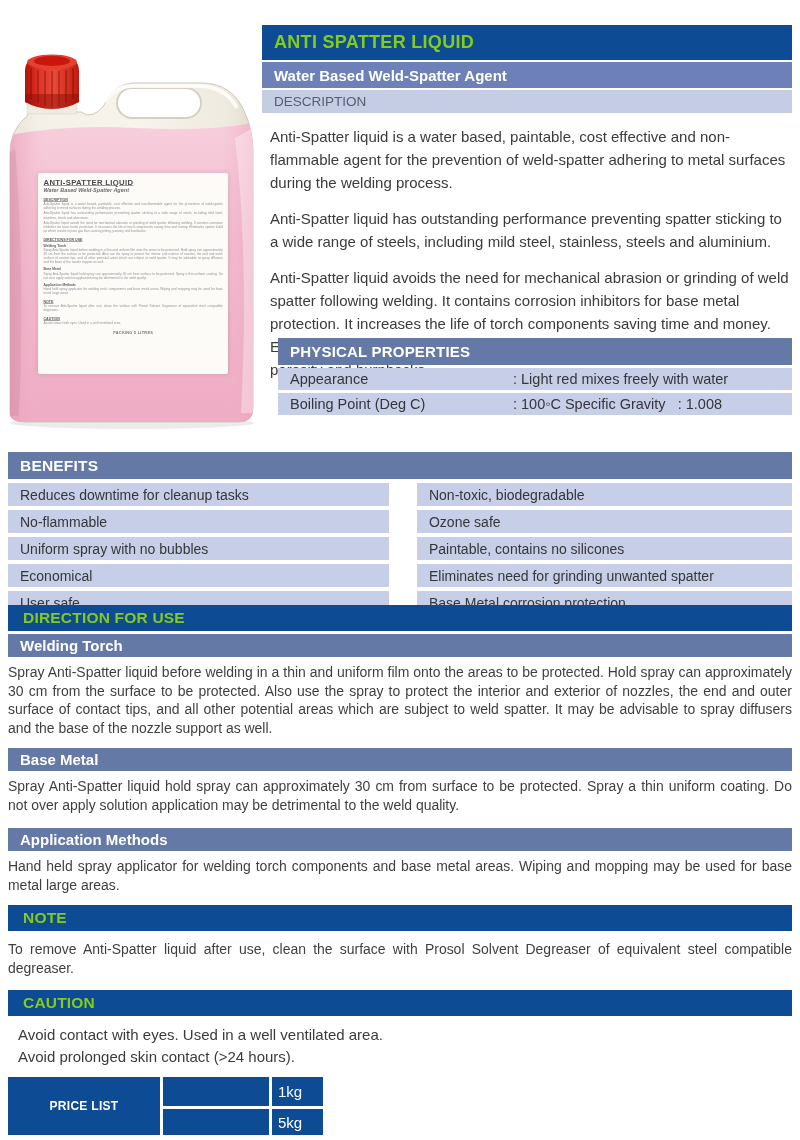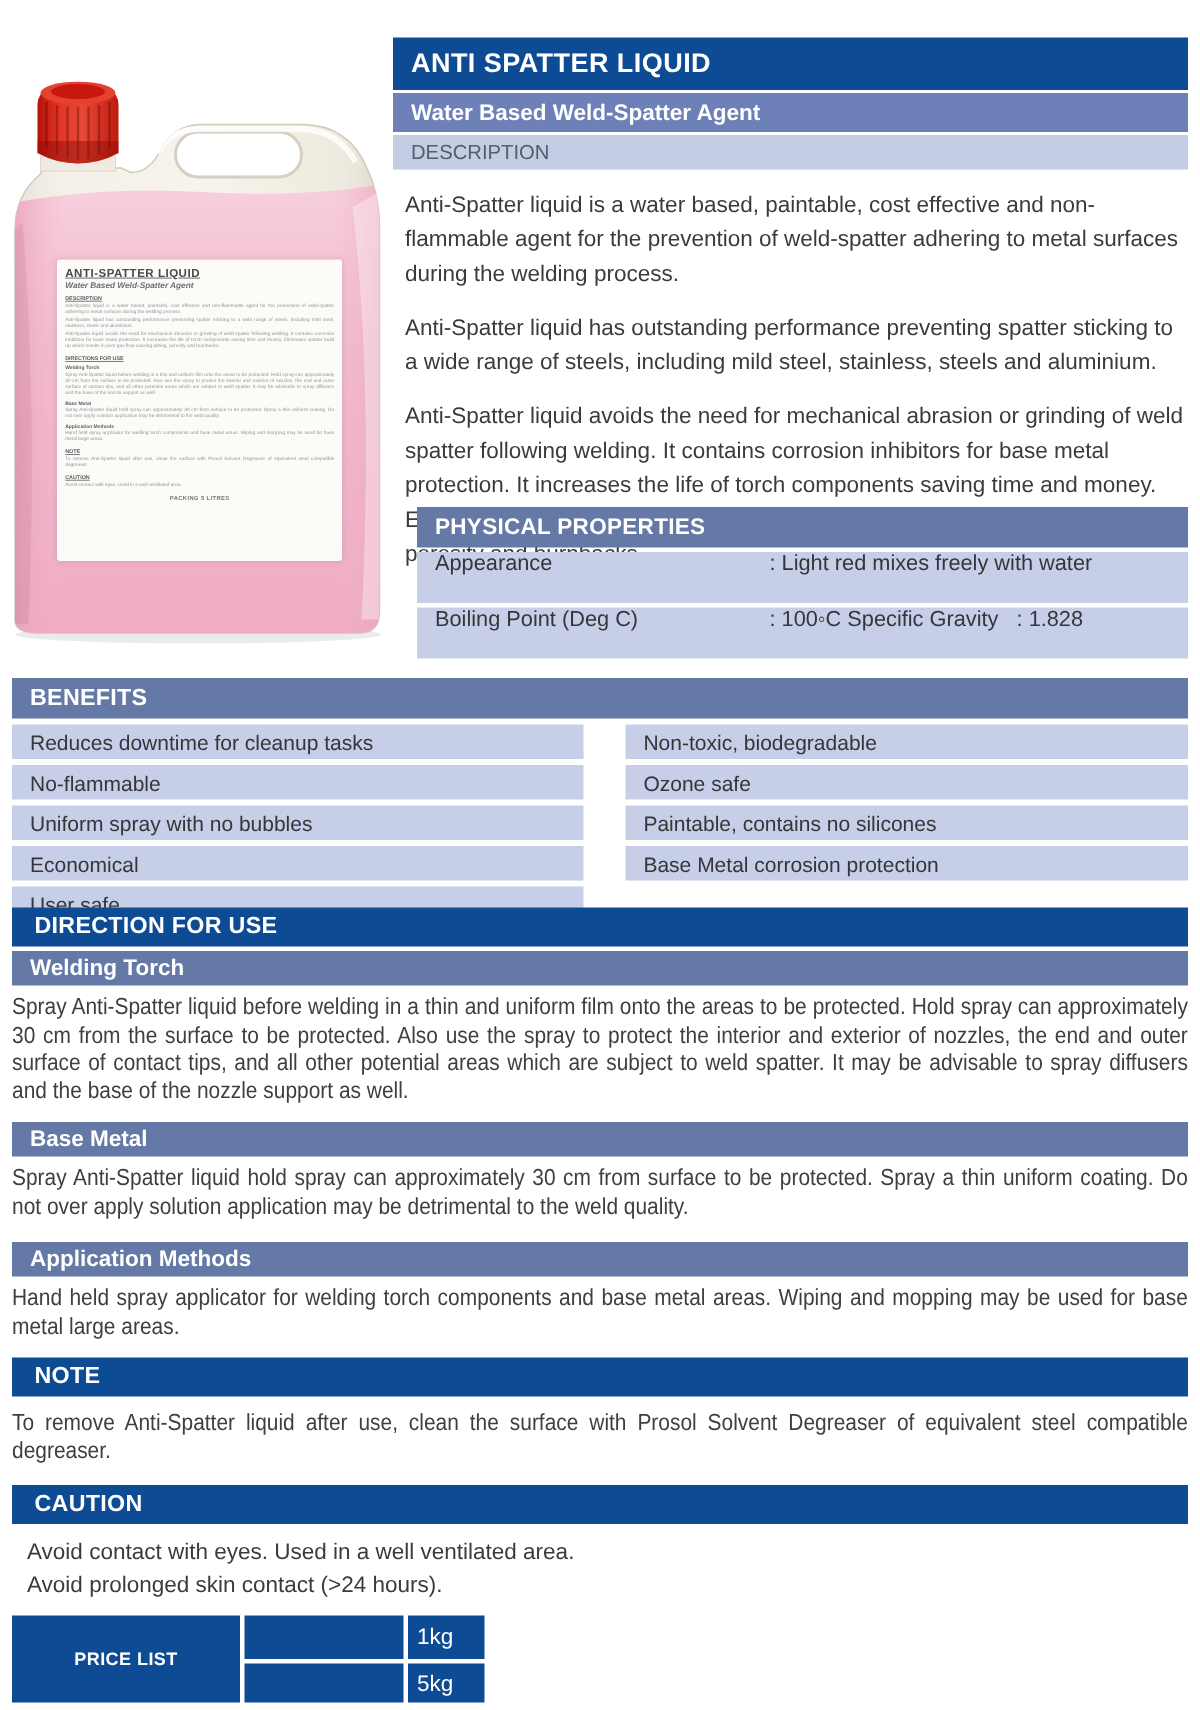--- a/index.html
+++ b/index.html
@@ -28,37 +28,37 @@
     padding: 8px 10px; color: #8f8f92;
   }
   .lbl-title { font-size: 14px; font-weight: bold; color: #4a4a4e; text-decoration: underline; letter-spacing: .6px; }
   .lbl-sub { font-size: 10px; font-weight: bold; color: #6d6d72; font-style: italic; margin-top: 2px; }
   .lbl-h { font-size: 6.5px; font-weight: bold; color: #5e5e63; text-decoration: underline; margin-top: 7px; }
   .lbl-h2 { font-size: 6px; font-weight: bold; color: #5e5e63; margin-top: 5px; }
   .lbl-p { font-size: 5.8px; line-height: 7.5px; color: #93939a; text-align: justify; margin-top: 2px; }
   .lbl-pack { font-size: 7px; font-weight: bold; color: #77777c; text-align: center; margin-top: 10px; letter-spacing: .5px; }
 
   
-  .bar-dark  { background: #0d4c94; color: #ffffff; font-weight: bold; display: flex; align-items: center; padding-left: 12px; }
+  .bar-dark  { background: #0d4c94; color: #84cc16; font-weight: bold; display: flex; align-items: center; padding-left: 12px; }
   .bar-med   { background: #6d80b8; color: #ffffff; font-weight: bold; display: flex; align-items: center; padding-left: 12px; }
   .bar-slate { background: #6579a6; color: #ffffff; font-weight: bold; display: flex; align-items: center; padding-left: 12px; }
   .bar-light { background: #c4cde4; color: #565d6d; display: flex; align-items: center; padding-left: 12px; }
 
   
   .head-block { position: absolute; left: 262px; top: 25px; width: 530px; }
   .head-title { height: 35px; font-size: 18px; letter-spacing: .3px; }
   .head-sub   { height: 26px; margin-top: 2px; font-size: 15px; }
   .head-desc  { height: 23px; margin-top: 2px; font-size: 13.5px; }
   .desc-text { margin: 12px 0 0 8px; width: 522px; }
   .desc-text p { font-size: 15px; line-height: 23px; color: #3b3b3b; margin-bottom: 13px; }
 
   
   .pp-block { position: absolute; left: 278px; top: 338px; width: 514px; }
   .pp-head { height: 27px; font-size: 15px; letter-spacing: .2px; }
-  .pp-row { display: flex; background: #c6cfe7; height: 34px; margin-top: 3px; align-items: flex-start; font-size: 14.5px; color: #36363a; }
+  .pp-row { display: flex; background: #c6cfe7; height: 22px; margin-top: 3px; align-items: center; font-size: 14.5px; color: #36363a; }
   .pp-name { width: 235px; padding-left: 12px; }
   .pp-value { white-space: pre-wrap; }
 
   
   .benefits { position: absolute; left: 8px; top: 435px; width: 784px; }
   .benefits-head { height: 27px; font-size: 15.5px; letter-spacing: .2px; margin-top: 17px; }
   .benefit-cols { display: flex; gap: 28px; }
   .benefit-col { width: 388px; }
   .benefit-col.right { width: 382px; }
   .benefit-row { background: #c6cfe7; height: 23px; margin-top: 4px; display: flex; align-items: center; padding-left: 12px; font-size: 14px; color: #36363a; }
@@ -199,40 +199,41 @@
   <div class="pp-block">
     <div class="bar-slate pp-head">
       <span>PHYSICAL PROPERTIES</span>
     </div>
     <div class="pp-row">
       <span class="pp-name">Appearance</span>
       <span class="pp-value">: Light red mixes freely with water</span>
     </div>
     <div class="pp-row">
       <span class="pp-name">Boiling Point (Deg C)</span>
-      <span class="pp-value">: 100◦C Specific Gravity   : 1.828</span>
+      <span class="pp-value">: 100◦C Specific Gravity   : 1.008</span>
     </div>
   </div>
 
   <div class="benefits">
     <div class="bar-slate benefits-head">
       <span>BENEFITS</span>
     </div>
     <div class="benefit-cols">
       <div class="benefit-col">
         <div class="benefit-row">Reduces downtime for cleanup tasks</div>
         <div class="benefit-row">No-flammable</div>
         <div class="benefit-row">Uniform spray with no bubbles</div>
         <div class="benefit-row">Economical</div>
         <div class="benefit-row">User safe</div>
       </div>
       <div class="benefit-col right">
         <div class="benefit-row">Non-toxic, biodegradable</div>
         <div class="benefit-row">Ozone safe</div>
         <div class="benefit-row">Paintable, contains no silicones</div>
+        <div class="benefit-row">Eliminates need for grinding unwanted spatter</div>
         <div class="benefit-row">Base Metal corrosion protection</div>
       </div>
     </div>
   </div>
 
   <div class="abs bar-dark sec-dark" style="top:605px;">
     <span>DIRECTION FOR USE</span>
   </div>
 
   <div class="abs" style="top:634px;">

